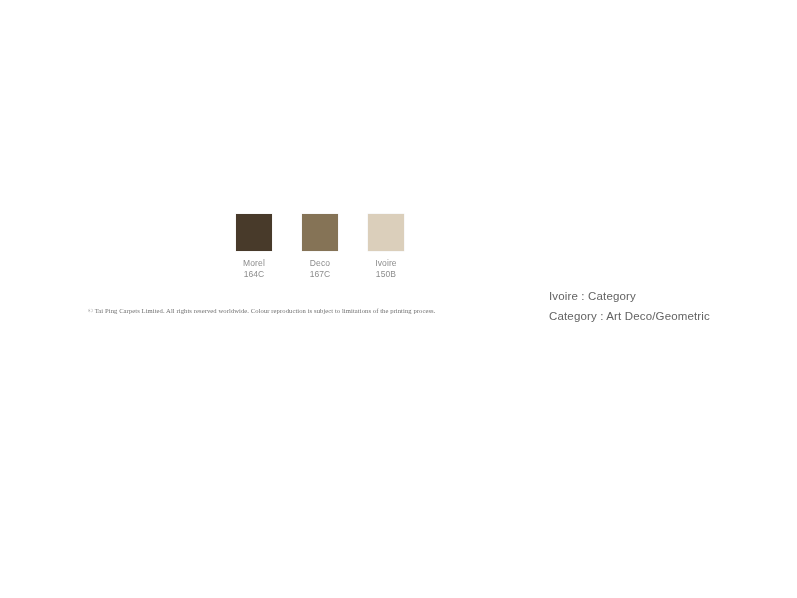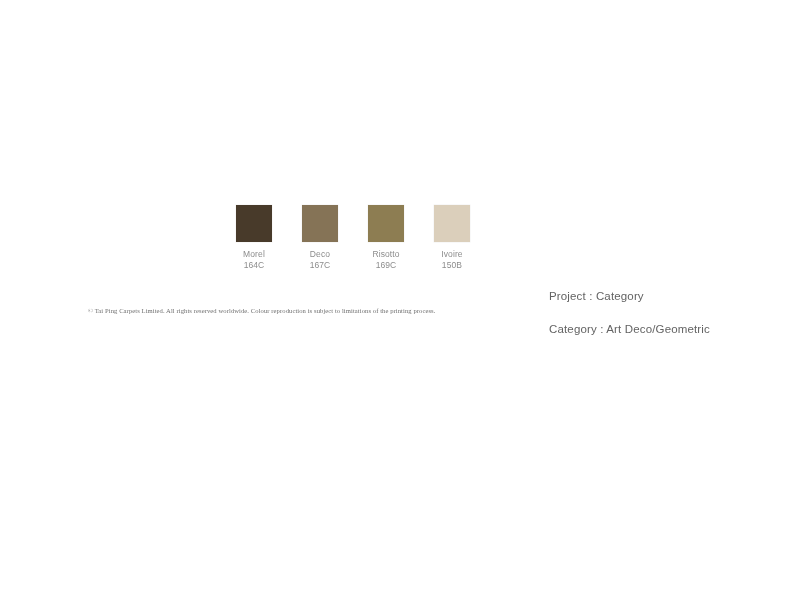--- a/index.html
+++ b/index.html
@@ -18,21 +18,21 @@
   #page {
     position: absolute;
     inset: 0;
     background: #ffffff;
   }
 
   
   .swatch-strip {
     position: absolute;
     left: 236px;
-    top: 205px;
+    top: 214px;
     display: flex;
     flex-direction: row;
     gap: 30px;
   }
 
   .swatch-cell {
     width: 36px;
     display: flex;
     flex-direction: column;
     align-items: center;
@@ -83,21 +83,21 @@
   }
 
   .project-row {
     display: block;
   }
 
   .project-row .lbl { }
   .project-row .val { }
 
   .project-row.category {
-    margin-top: 16px;
+    margin-top: 3px;
   }
 </style>
 </head>
 <body style="background-color: rgb(255, 255, 255);">
 
 <div id="page">
 
   <div class="swatch-strip">
 
     <div class="swatch-cell">
@@ -110,43 +110,36 @@
 
 
     <div class="swatch-cell">
       <div class="swatch-chip" style="background-color: rgb(133, 115, 86);"></div>
       <div class="swatch-caption">
         <span class="swatch-name">Deco</span>
         <span class="swatch-code">167C</span>
       </div>
     </div>
 
-    <div class="swatch-cell">
-      <div class="swatch-chip" style="background-color: rgb(141, 125, 82);"></div>
-      <div class="swatch-caption">
-        <span class="swatch-name">Risotto</span>
-        <span class="swatch-code">169C</span>
-      </div>
-    </div>
 
     <div class="swatch-cell">
       <div class="swatch-chip" style="background-color: rgb(219, 207, 187);"></div>
       <div class="swatch-caption">
         <span class="swatch-name">Ivoire</span>
         <span class="swatch-code">150B</span>
       </div>
     </div>
 
   </div>
 
   <div class="legal-note">© Tai Ping Carpets Limited. All rights reserved worldwide. Colour reproduction is subject to limitations of the printing process.</div>
 
   <div class="project-block">
     <div class="project-row">
-      <span class="lbl">Project :</span>
+      <span class="lbl">Ivoire :</span>
       <span class="val">Category</span>
     </div>
     <div class="project-row category">
       <span class="lbl">Category :</span>
       <span class="val">Art Deco/Geometric</span>
     </div>
   </div>
 
 </div>
 

